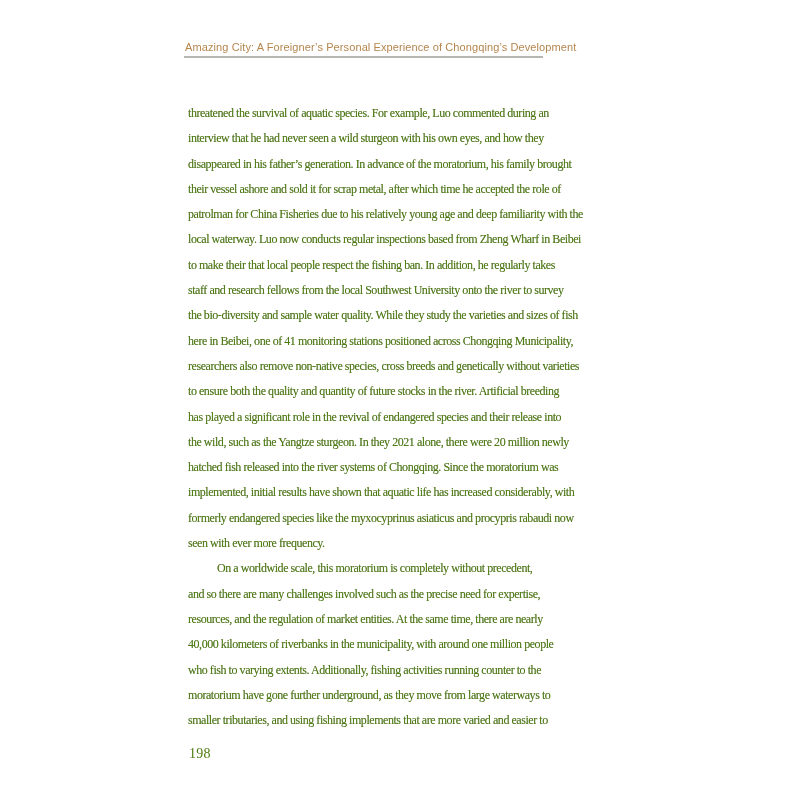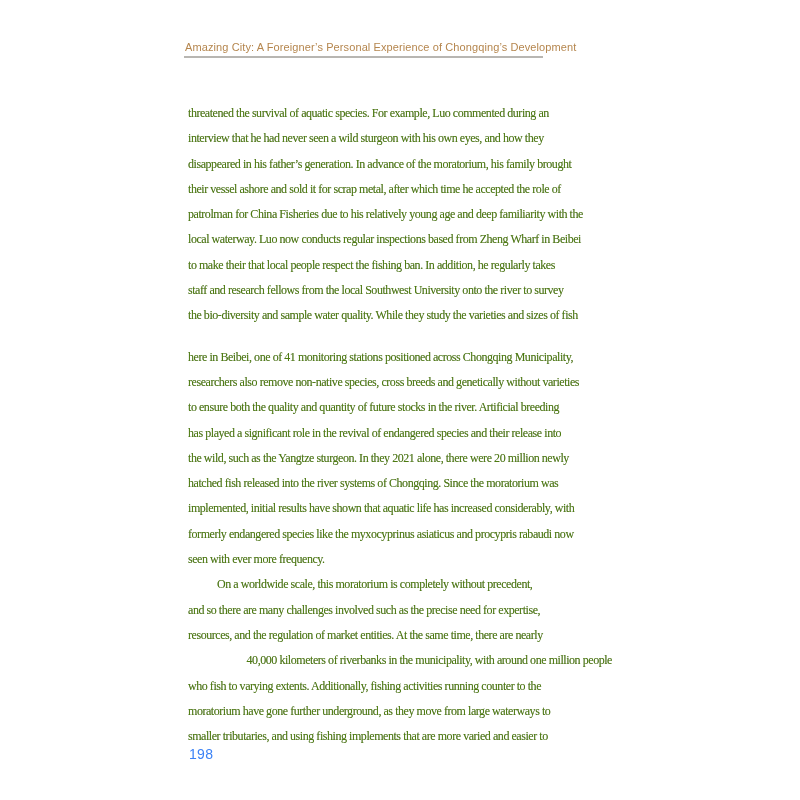--- a/index.html
+++ b/index.html
@@ -58,24 +58,24 @@
     overflow: hidden;
   }
   .line.indent {
     text-indent: 29px;
   }
   
   .page-number {
     position: absolute;
     left: 189px;
     top: 746px;
-    font-family: Liberation Sans, sans-serif;
+    font-family: Liberation Serif, serif;
     font-size: 14px;
     letter-spacing: 0.3px;
-    color: #3b82f6;
+    color: #4d7c0f;
   }
 </style>
 </head>
 <body>
 
 <div class="page">
 
   <div class="running-header">
     <div class="header-title">Amazing City: A Foreigner’s Personal Experience of Chongqing’s Development</div>
     <div class="header-rule"></div>
@@ -85,33 +85,33 @@
 
   <div class="line j" style="word-spacing: 0px;">threatened the survival of aquatic species. For example, Luo commented during an</div>
       <div class="line j" style="word-spacing: 0px;">interview that he had never seen a wild sturgeon with his own eyes, and how they</div>
       <div class="line j" style="word-spacing: 0px;">disappeared in his father’s generation. In advance of the moratorium, his family brought</div>
       <div class="line j" style="word-spacing: 0px;">their vessel ashore and sold it for scrap metal, after which time he accepted the role of</div>
       <div class="line j" style="word-spacing: 0px;">patrolman for China Fisheries due to his relatively young age and deep familiarity with the</div>
       <div class="line j" style="word-spacing: 0px;">local waterway. Luo now conducts regular inspections based from Zheng Wharf in Beibei</div>
       <div class="line j" style="word-spacing: 0px;">to make their that local people respect the fishing ban. In addition, he regularly takes</div>
       <div class="line j" style="word-spacing: 0px;">staff and research fellows from the local Southwest University onto the river to survey</div>
       <div class="line j" style="word-spacing: 0px;">the bio-diversity and sample water quality. While they study the varieties and sizes of fish</div>
-      <div class="line j" style="word-spacing: 0px; margin-top: 16px;">here in Beibei, one of 41 monitoring stations positioned across Chongqing Municipality,</div>
+      <div class="line j" style="word-spacing: 0px;">here in Beibei, one of 41 monitoring stations positioned across Chongqing Municipality,</div>
       <div class="line j" style="word-spacing: 0px;">researchers also remove non-native species, cross breeds and genetically without varieties</div>
       <div class="line j" style="word-spacing: 0px;">to ensure both the quality and quantity of future stocks in the river. Artificial breeding</div>
       <div class="line j" style="word-spacing: 0px;">has played a significant role in the revival of endangered species and their release into</div>
       <div class="line j" style="word-spacing: 0px;">the wild, such as the Yangtze sturgeon. In they 2021 alone, there were 20 million newly</div>
       <div class="line j" style="word-spacing: 0px;">hatched fish released into the river systems of Chongqing. Since the moratorium was</div>
       <div class="line j" style="word-spacing: 0px;">implemented, initial results have shown that aquatic life has increased considerably, with</div>
       <div class="line j" style="word-spacing: 0px;">formerly endangered species like the myxocyprinus asiaticus and procypris rabaudi now</div>
       <div class="line">seen with ever more frequency.</div>
       <div class="line indent j" style="word-spacing: 0px;">On a worldwide scale, this moratorium is completely without precedent,</div>
       <div class="line j" style="word-spacing: 0px;">and so there are many challenges involved such as the precise need for expertise,</div>
       <div class="line j" style="word-spacing: 0px;">resources, and the regulation of market entities. At the same time, there are nearly</div>
-      <div class="line j" style="word-spacing: 0px; text-align: right;">40,000 kilometers of riverbanks in the municipality, with around one million people</div>
+      <div class="line j" style="word-spacing: 0px;">40,000 kilometers of riverbanks in the municipality, with around one million people</div>
       <div class="line j" style="word-spacing: 0px;">who fish to varying extents. Additionally, fishing activities running counter to the</div>
       <div class="line j" style="word-spacing: 0px;">moratorium have gone further underground, as they move from large waterways to</div>
       <div class="line j" style="word-spacing: 0px;">smaller tributaries, and using fishing implements that are more varied and easier to</div>
     </div>
 
   <div class="page-number">198</div>
 
 </div>
 
 </body></html>

